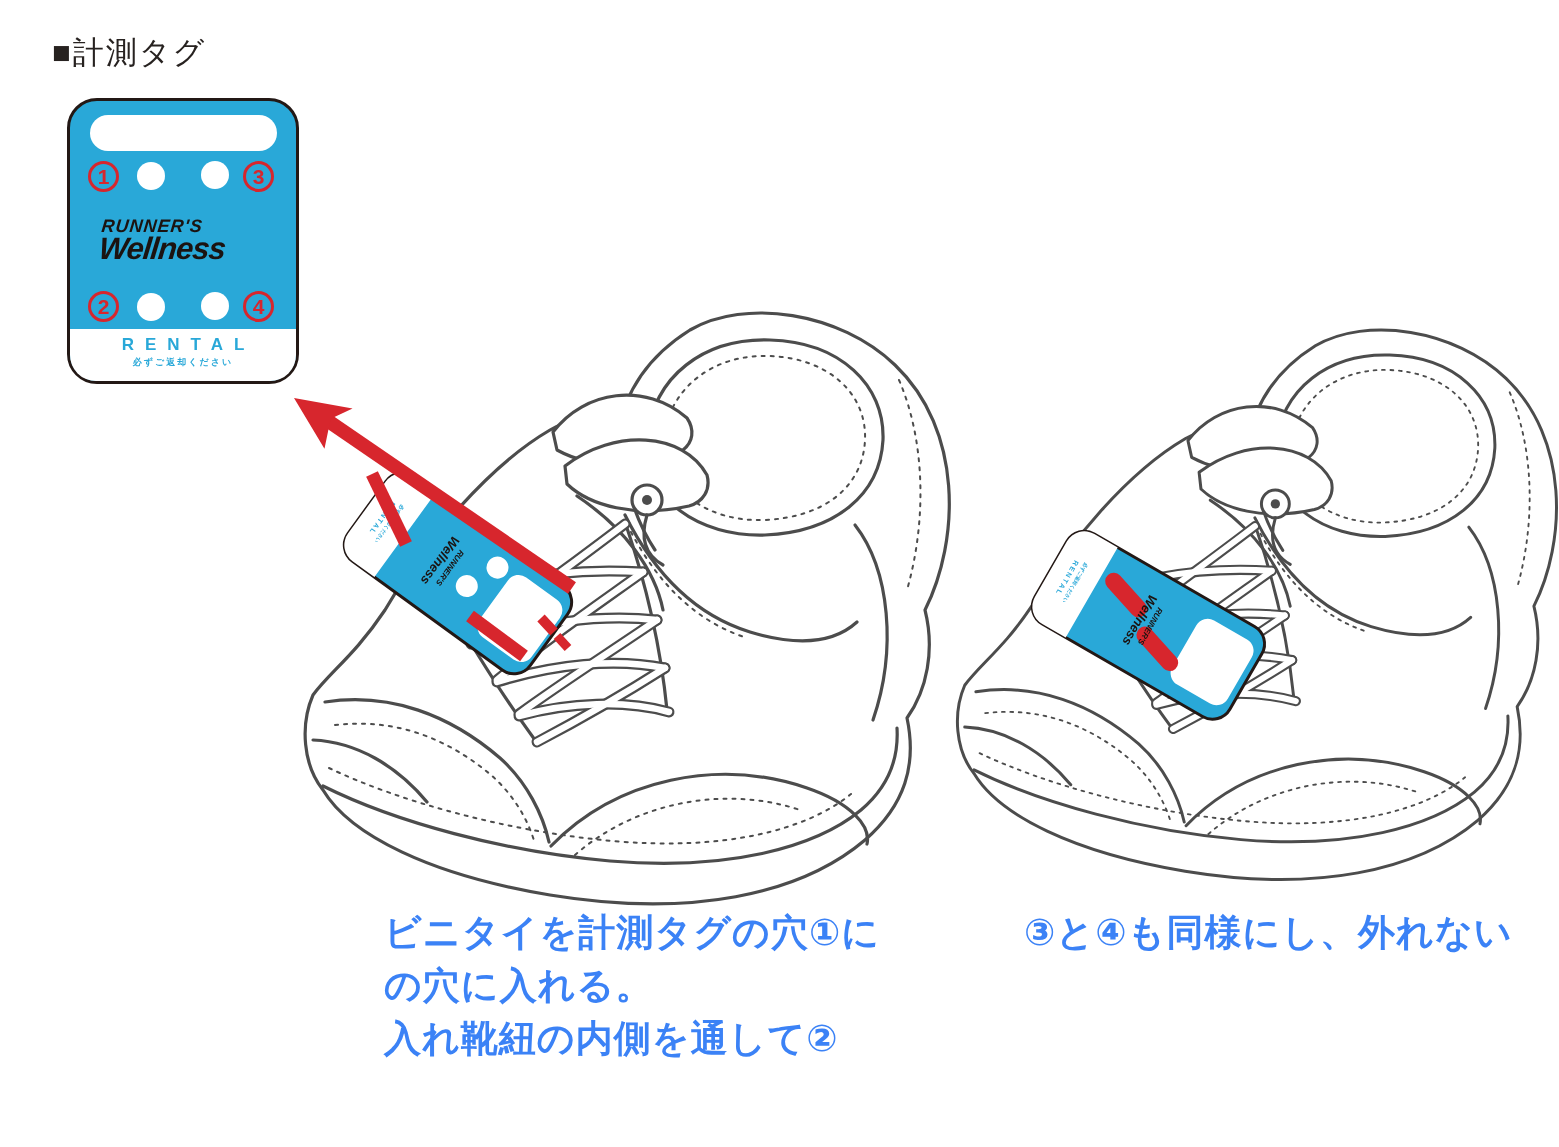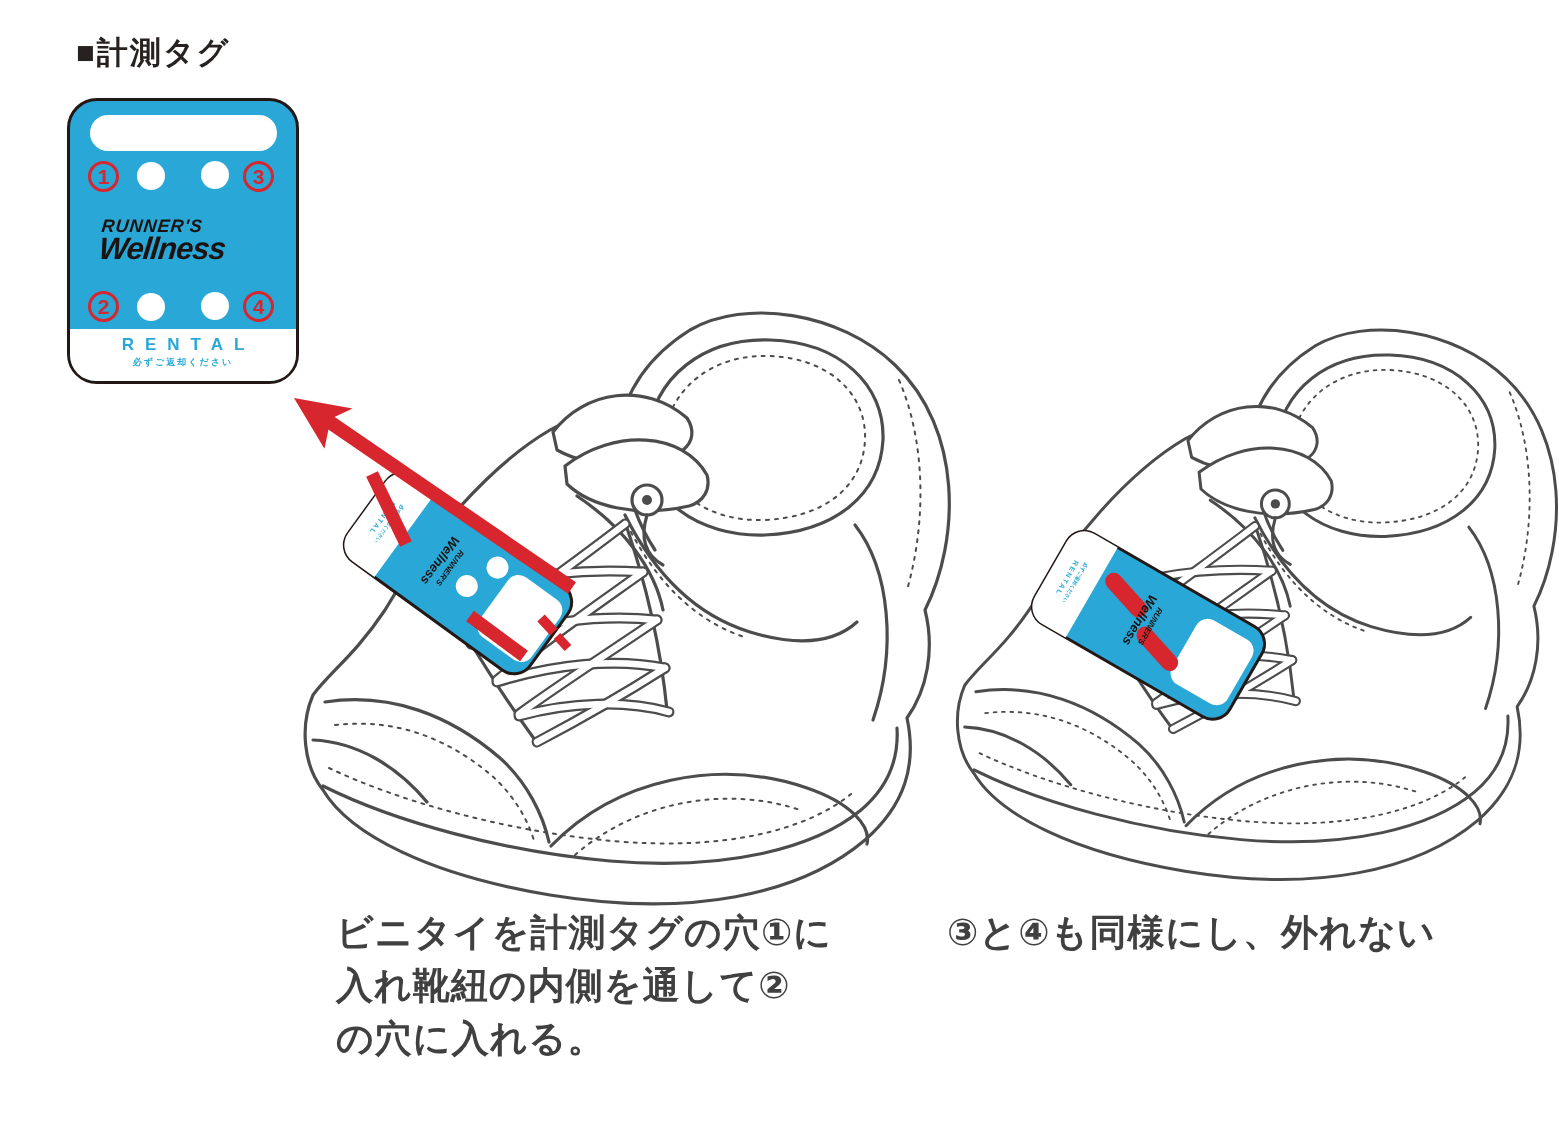--- a/index.html
+++ b/index.html
@@ -2,21 +2,21 @@
 <html><head>
 <meta charset="utf-8">
 <style>
   html,body{margin:0;padding:0;background:#fff;}
   #canvas{
     position:relative;width:1559px;height:1147px;background:#ffffff;overflow:hidden;
     font-family:"Liberation Sans","DejaVu Sans",sans-serif;
   }
   #art{position:absolute;left:0;top:0;width:1559px;height:1147px;}
   .heading{
-    position:absolute;left:76px;top:32px;font-size:31px;font-weight:bold;color:#272220;
+    position:absolute;left:52px;top:32px;font-size:31px;font-weight:normal;color:#272220;
     letter-spacing:2px;
   }
   
   .bigtag{
     position:absolute;left:67px;top:98px;width:232px;height:286px;
     background:#29A8D8;border:3px solid #231815;border-radius:30px;box-sizing:border-box;
   }
   .bigtag .strip{
     position:absolute;left:20px;top:14px;width:187px;height:36px;background:#fff;border-radius:18px;
   }
@@ -35,25 +35,25 @@
   .rentalband{
     position:absolute;left:0;bottom:0;width:100%;height:52px;background:#fff;
     border-radius:0 0 26px 26px;text-align:center;
   }
   .rentalband .r1{
     margin-top:6px;font-size:17px;font-weight:bold;color:#29A8D8;letter-spacing:11px;text-indent:11px;
   }
   .rentalband .r2{font-size:9px;font-weight:bold;color:#29A8D8;letter-spacing:2px;margin-top:1px;}
   
   .caption{
-    position:absolute;color:#404040;font-size:37px;font-weight:bold;line-height:53px;
-    letter-spacing:1px;white-space:nowrap;
+    position:absolute;color:#3b82f6;font-size:37px;font-weight:bold;line-height:53px;
+    letter-spacing:1px;white-space:nowrap;margin-left:48px;
   }
   .caption-left{left:336px;top:906px;}
-  .caption-right{left:947px;top:906px;}
+  .caption-right{left:976px;top:906px;}
 </style>
 </head>
 <body>
 
 <div id="canvas">
 
   <svg id="art" viewBox="0 0 1559 1147" xmlns="http://www.w3.org/2000/svg">
     <defs>
       <g id="sneaker" fill="none" stroke="#4c4c4c" stroke-width="3.2" stroke-linecap="round" stroke-linejoin="round">
 
@@ -186,20 +186,20 @@
     <div class="numcircle" style="left:173px;top:190px;">4</div>
 
     <div class="rentalband">
       <div class="r1">RENTAL</div>
       <div class="r2">必ずご返却ください</div>
     </div>
   </div>
 
   <div class="caption caption-left">
     <div>ビニタイを計測タグの穴①に</div>
+    <div>の穴に入れる。</div>
     <div>入れ靴紐の内側を通して②</div>
-    <div>の穴に入れる。</div>
   </div>
   <div class="caption caption-right">
     <div>③と④も同様にし、外れない</div>
   </div>
 
 </div>
 
 </body></html>

